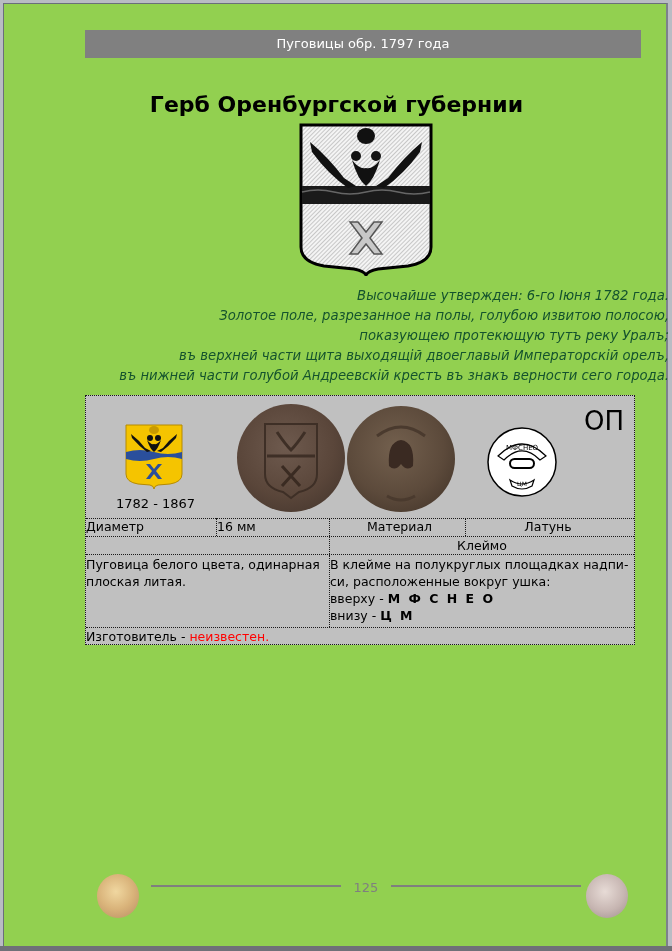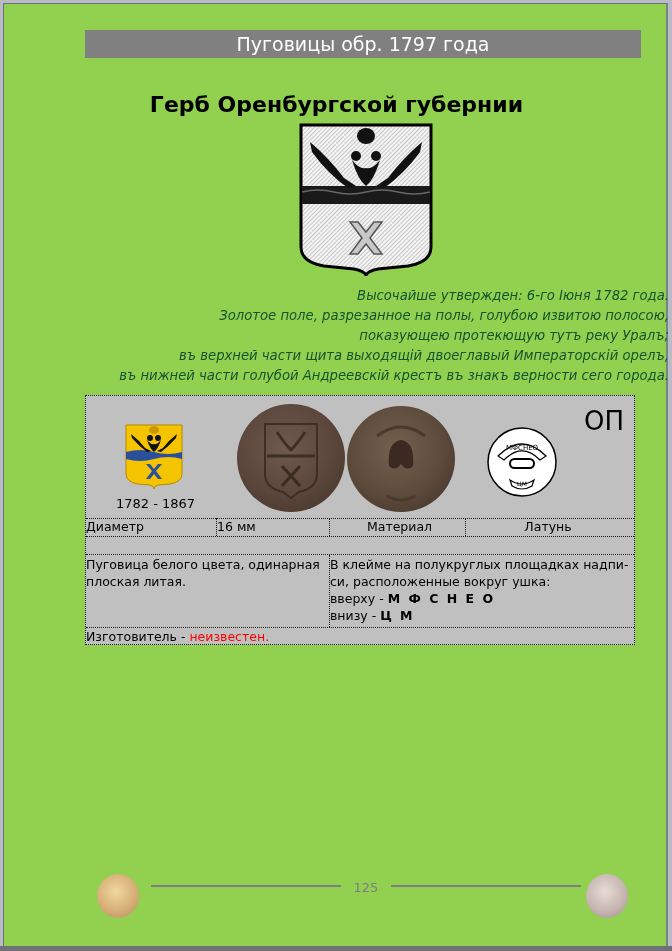--- a/index.html
+++ b/index.html
@@ -1,19 +1,19 @@
 <!DOCTYPE html>
 <html><head>
 <meta charset="utf-8">
 <style>
   html, body { margin:0; padding:0; }
   body { width:672px; height:951px; background:#b9bcc4; position:relative; overflow:hidden; font-family:"DejaVu Sans", sans-serif; }
   .page { position:absolute; left:3px; top:3px; width:665px; height:944px; background:#92D050; border-left:1px solid #6a6f7a; border-top:1px solid #6a6f7a; border-right:2px solid #7d818b; box-sizing:border-box; }
   .bottom-bar { position:absolute; left:0; top:946px; width:672px; height:5px; background:#6f7078; }
-  .header-bar { position:absolute; left:81px; top:26px; width:556px; height:28px; background:#808080; color:#fff; text-align:center; font-size:19px; line-height:28px; font-family:"DejaVu Sans", sans-serif; }
+  .header-bar { position:absolute; left:81px; top:26px; width:556px; height:28px; background:#808080; color:#fff; text-align:center; font-size:13px; line-height:28px; font-family:"DejaVu Sans", sans-serif; }
   .section-title { position:absolute; left:0; width:665px; top:88px; text-align:center; font-size:22px; font-weight:bold; color:#000; }
   .coat-large { position:absolute; left:294px; top:118px; width:136px; height:154px; }
   .desc { position:absolute; left:0; width:665px; top:282px; text-align:right; font-style:italic; font-size:13.2px; line-height:20px; color:#14532d; }
   .desc div { white-space:nowrap; }
   .card { position:absolute; left:81px; top:391px; width:550px; height:250px; background:#C0C0C0; border:1px dotted #1a1a1a; box-sizing:border-box; }
   .top-area { position:absolute; left:0; top:0; width:548px; height:122px; border-bottom:1px dotted #1a1a1a; }
   .small-coat { position:absolute; left:39px; top:28px; width:58px; height:66px; }
   .years { position:absolute; left:30px; top:100px; font-size:13px; color:#000; }
   .coin { position:absolute; border-radius:50%; }
   .coin1 { left:151px; top:8px; width:108px; height:108px; background:radial-gradient(circle at 45% 40%, #6e5a4e 0%, #5a463a 55%, #3f3129 100%); }
@@ -112,20 +112,21 @@
     </div>
 
     <div class="row" style="top:122px;height:18px;">
       <div class="cell" style="left:0;width:130px;">Диаметр</div>
       <div class="cell vline" style="left:130px;width:113px;">16 мм</div>
       <div class="cell center vline" style="left:243px;width:140px;">Материал</div>
       <div class="cell center vline" style="left:379px;width:165px;">Латунь</div>
     </div>
 
     <div class="row" style="top:141px;height:17px;">
+      <div class="cell center vline" style="left:243px;width:305px;">Клеймо</div>
     </div>
 
     <div class="row" style="top:159px;height:72px;">
       <div class="cell" style="left:0;width:243px;padding-top:1px;padding-right:4px;">Пуговица белого цвета, одинарная плоская литая.</div>
       <div class="cell vline" style="left:243px;width:305px;padding-top:1px;">
         <div>В клейме на полукруглых площадках  надпи-</div>
         <div>си, расположенные вокруг ушка:</div>
         <div><span>вверху - </span><span class="bold">М Ф С Н Е О</span></div>
         <div><span>внизу - </span><span class="bold">Ц М</span></div>
       </div>

